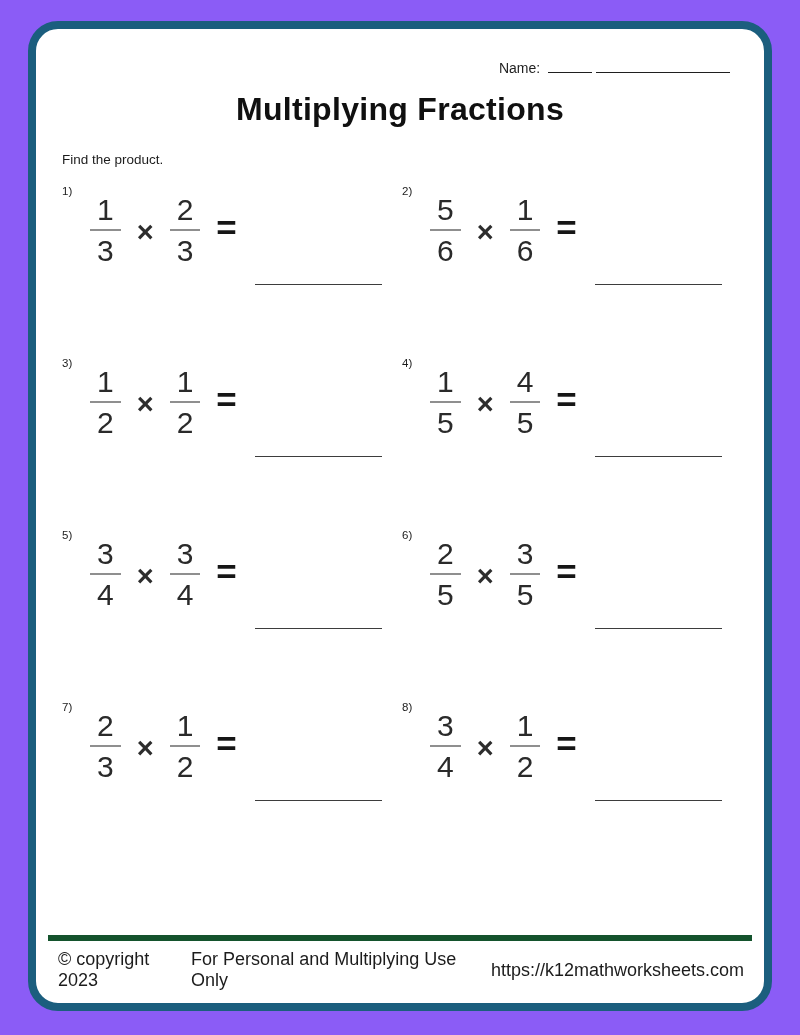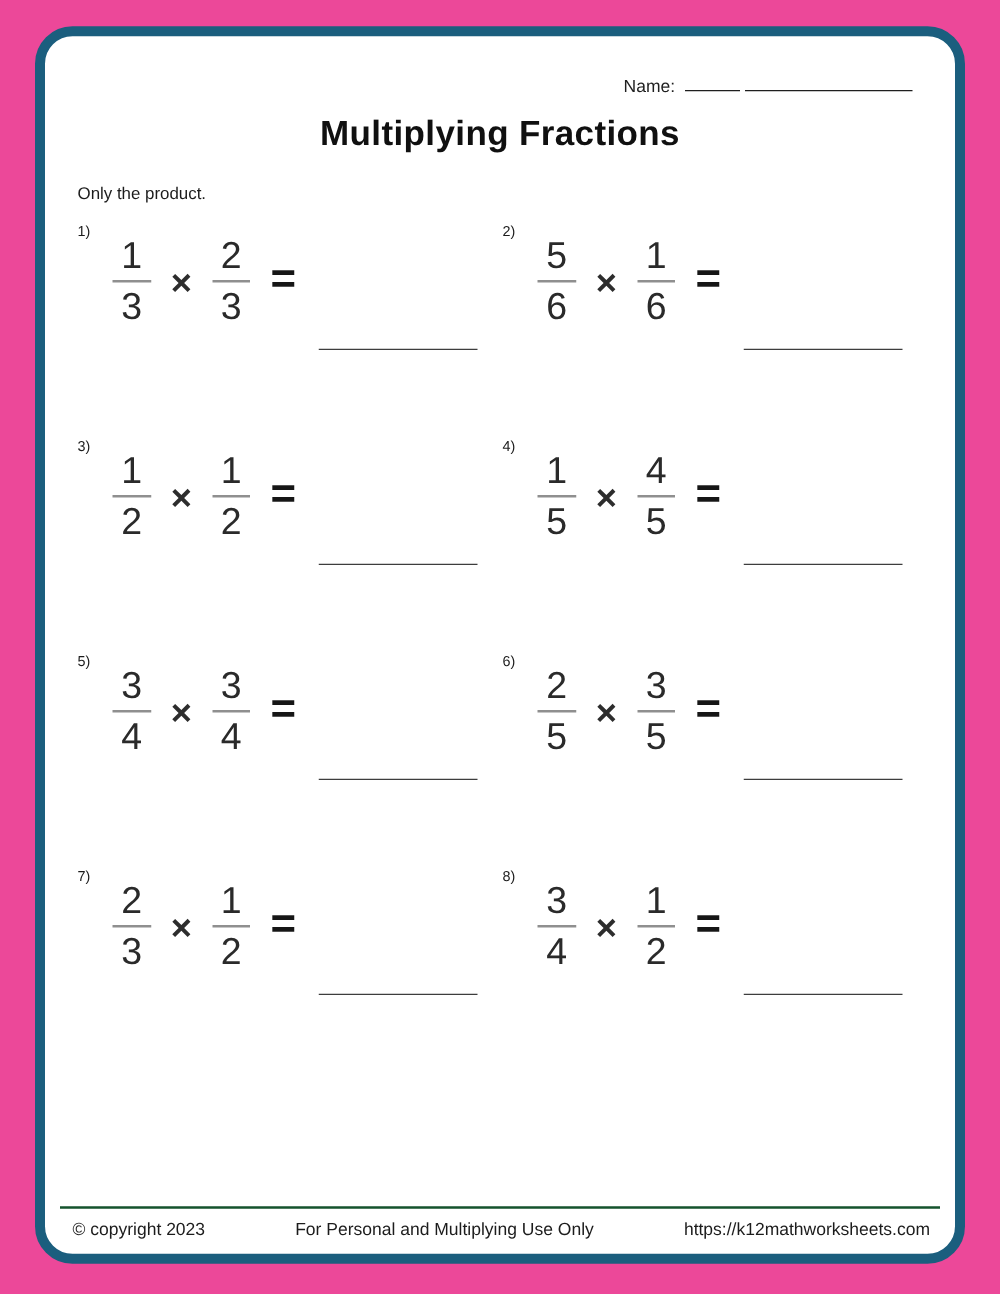--- a/index.html
+++ b/index.html
@@ -2,21 +2,21 @@
 <html><head>
 <meta charset="utf-8">
 <style>
   html, body { margin: 0; padding: 0; background: #ffffff; }
   body { font-family: "Liberation Sans", "DejaVu Sans", sans-serif; color: #222; }
 
   .page {
     position: relative;
     width: 800px;
     height: 1035px;
-    background: #ec4899;
+    background: #8b5cf6;
     overflow: hidden;
   }
 
   .frame {
     position: absolute;
     left: 28px;
     top: 21px;
     width: 744px;
     height: 990px;
     box-sizing: border-box;
@@ -38,21 +38,21 @@
     border-bottom: 1.6px solid #1f1f1f;
     height: 0.95em;
     vertical-align: baseline;
   }
   .name-seg.short { width: 44px; margin-left: 4px; }
   .name-seg.long  { width: 134px; margin-left: 4px; }
 
   .title {
     margin-top: 15px;
     text-align: center;
-    font-size: 28px;
+    font-size: 32px;
     font-weight: bold;
     color: #101010;
     letter-spacing: 0.3px;
   }
 
   .instruction {
     margin: 24px 0 0 26px;
     font-size: 13.5px;
     color: #1c1c1c;
   }
@@ -119,43 +119,43 @@
     margin-left: 2px;
     height: 0;
   }
 
   
   .footer {
     position: absolute;
     left: 12px;
     right: 12px;
     bottom: 12px;
-    border-top: 2px solid #14532d;
+    border-top: 6px solid #14532d;
     display: flex;
     justify-content: space-between;
-    align-items: flex-start;
+    align-items: center;
     padding: 8px 8px 0 10px;
-    font-size: 14px;
+    font-size: 18px;
     color: #1c1c1c;
   }
 </style>
 </head>
 <body>
 
 <div class="page">
   <div class="frame">
 
     <div class="name-row">
       <span>Name:</span>
       <span class="name-seg short"></span><span class="name-seg long"></span>
     </div>
 
     <div class="title">Multiplying Fractions</div>
 
-    <div class="instruction">Only the product.</div>
+    <div class="instruction">Find the product.</div>
 
     <div class="problems">
 
       <div class="problem">
         <span class="pnum">1)</span>
         <span class="frac">
             <span class="num">1</span>
             <span class="den">3</span>
           </span>
         <span class="op">×</span>

